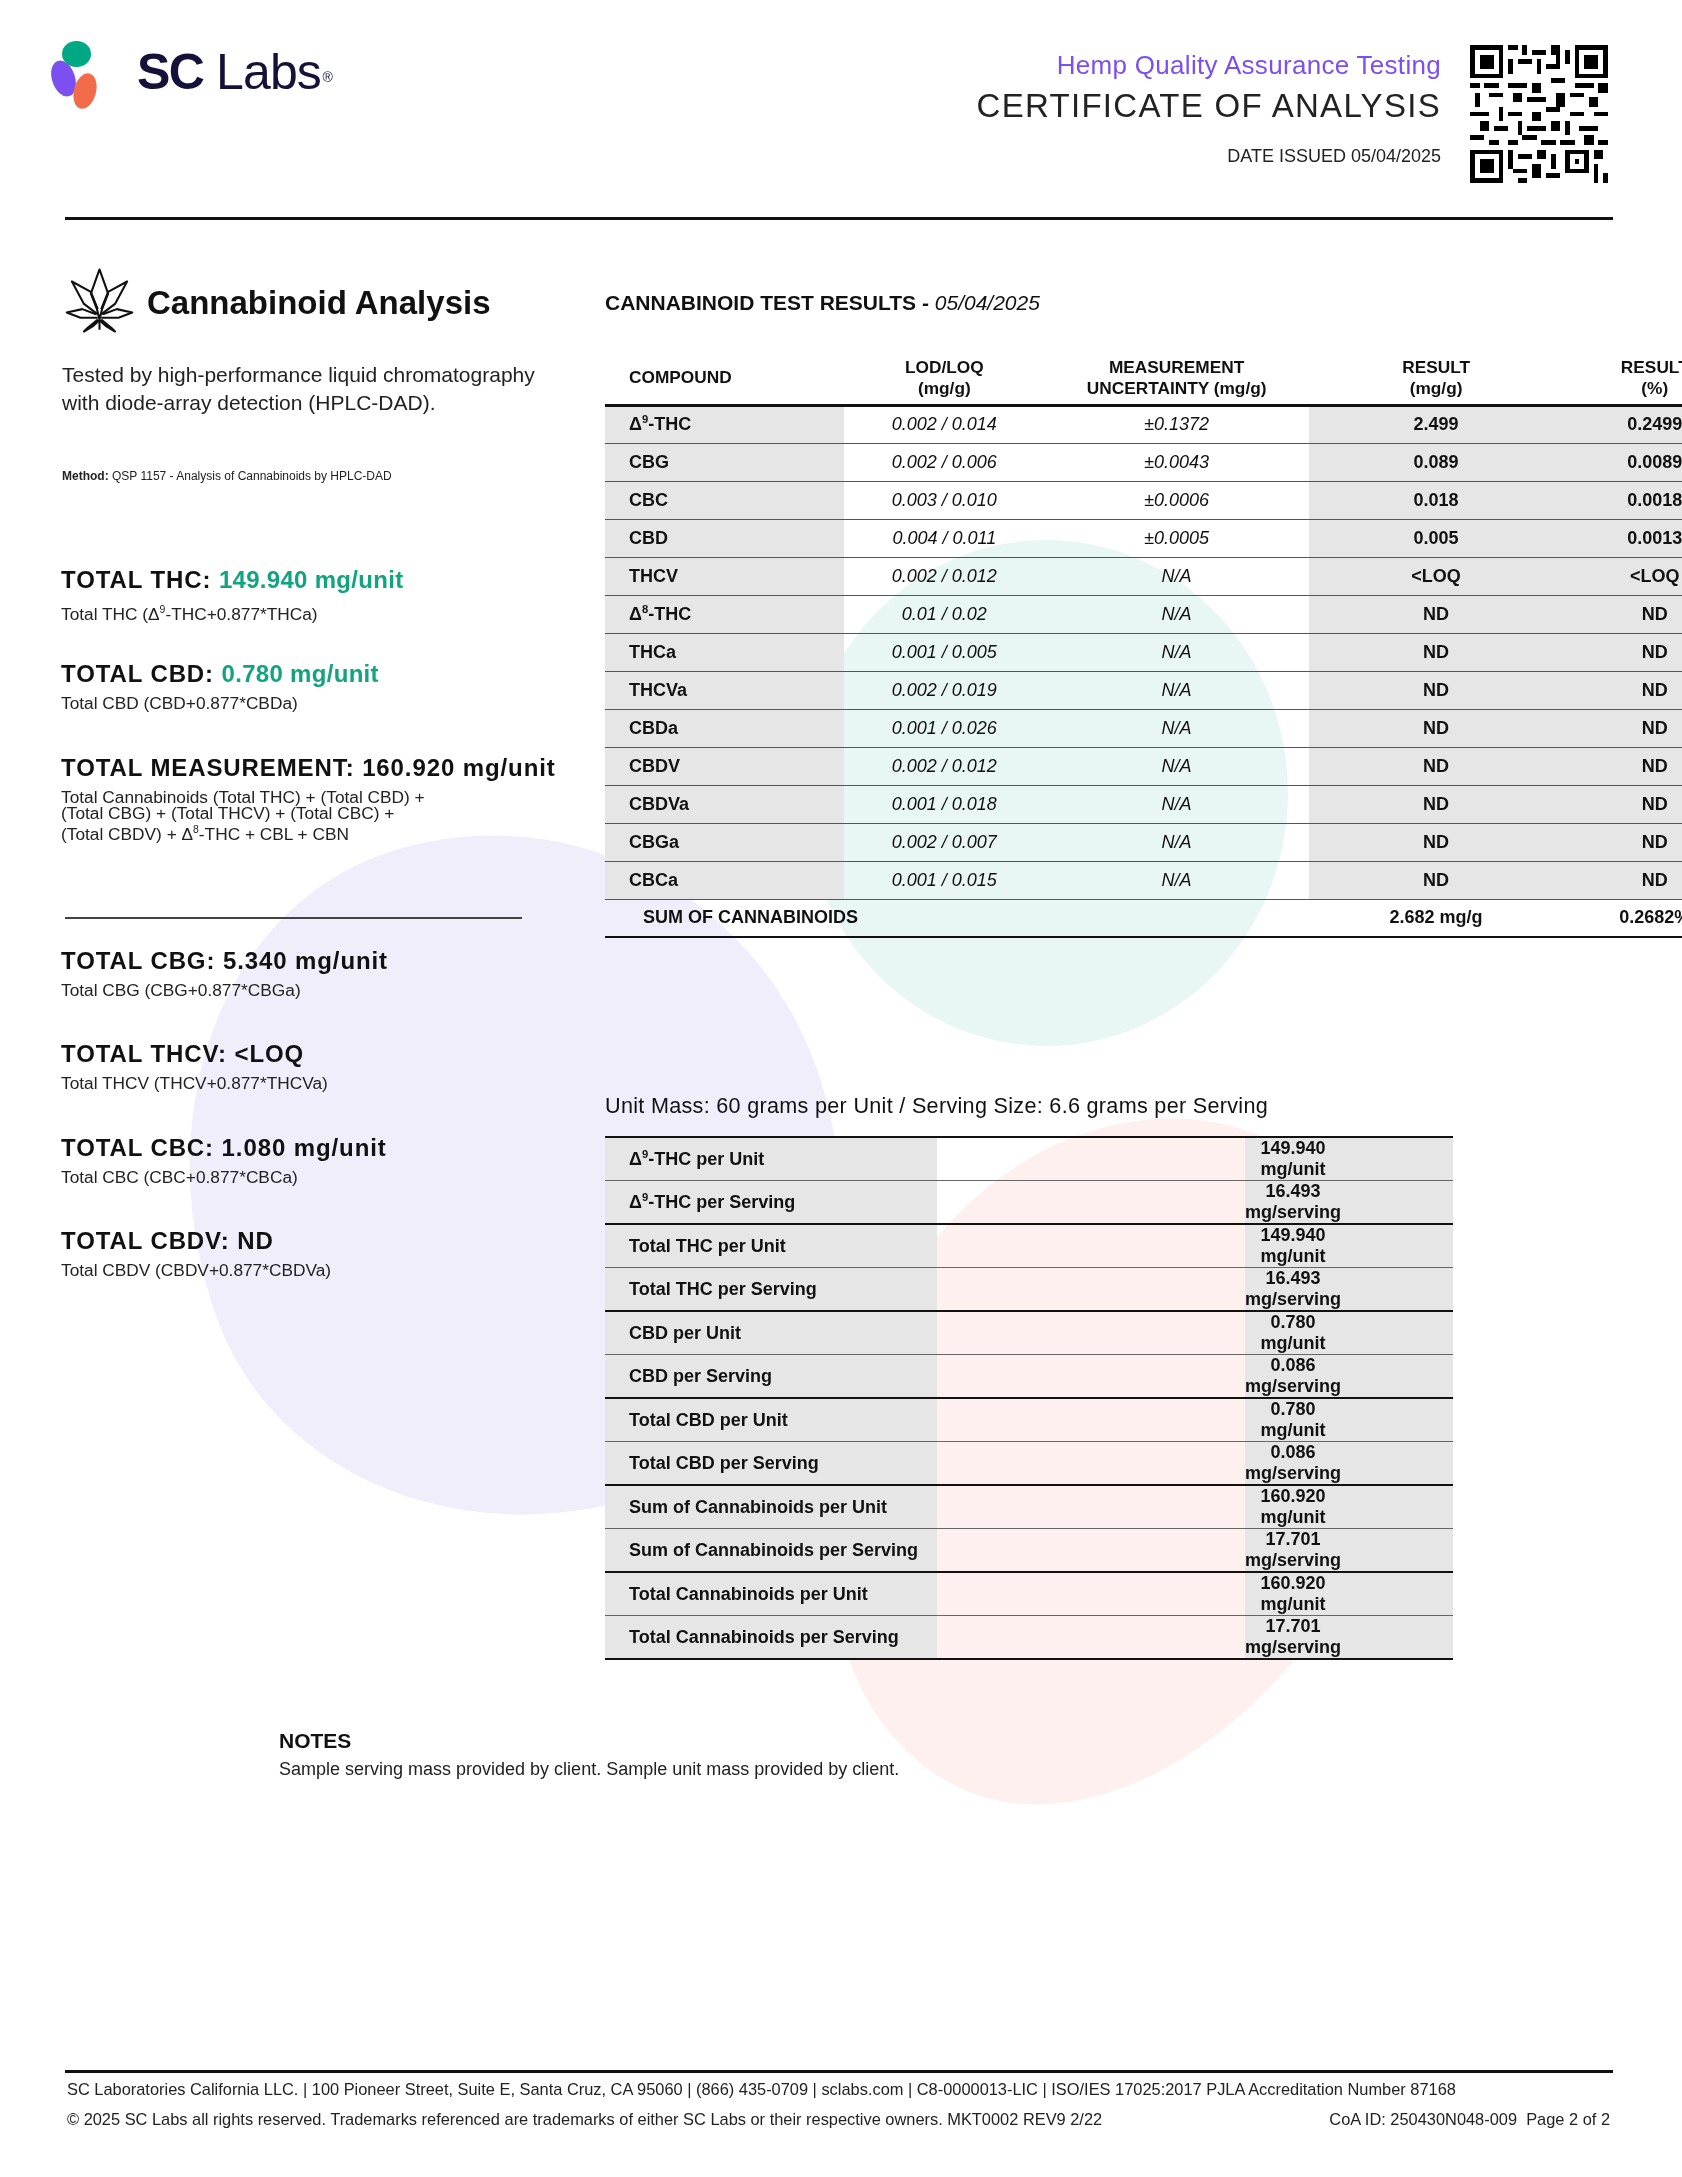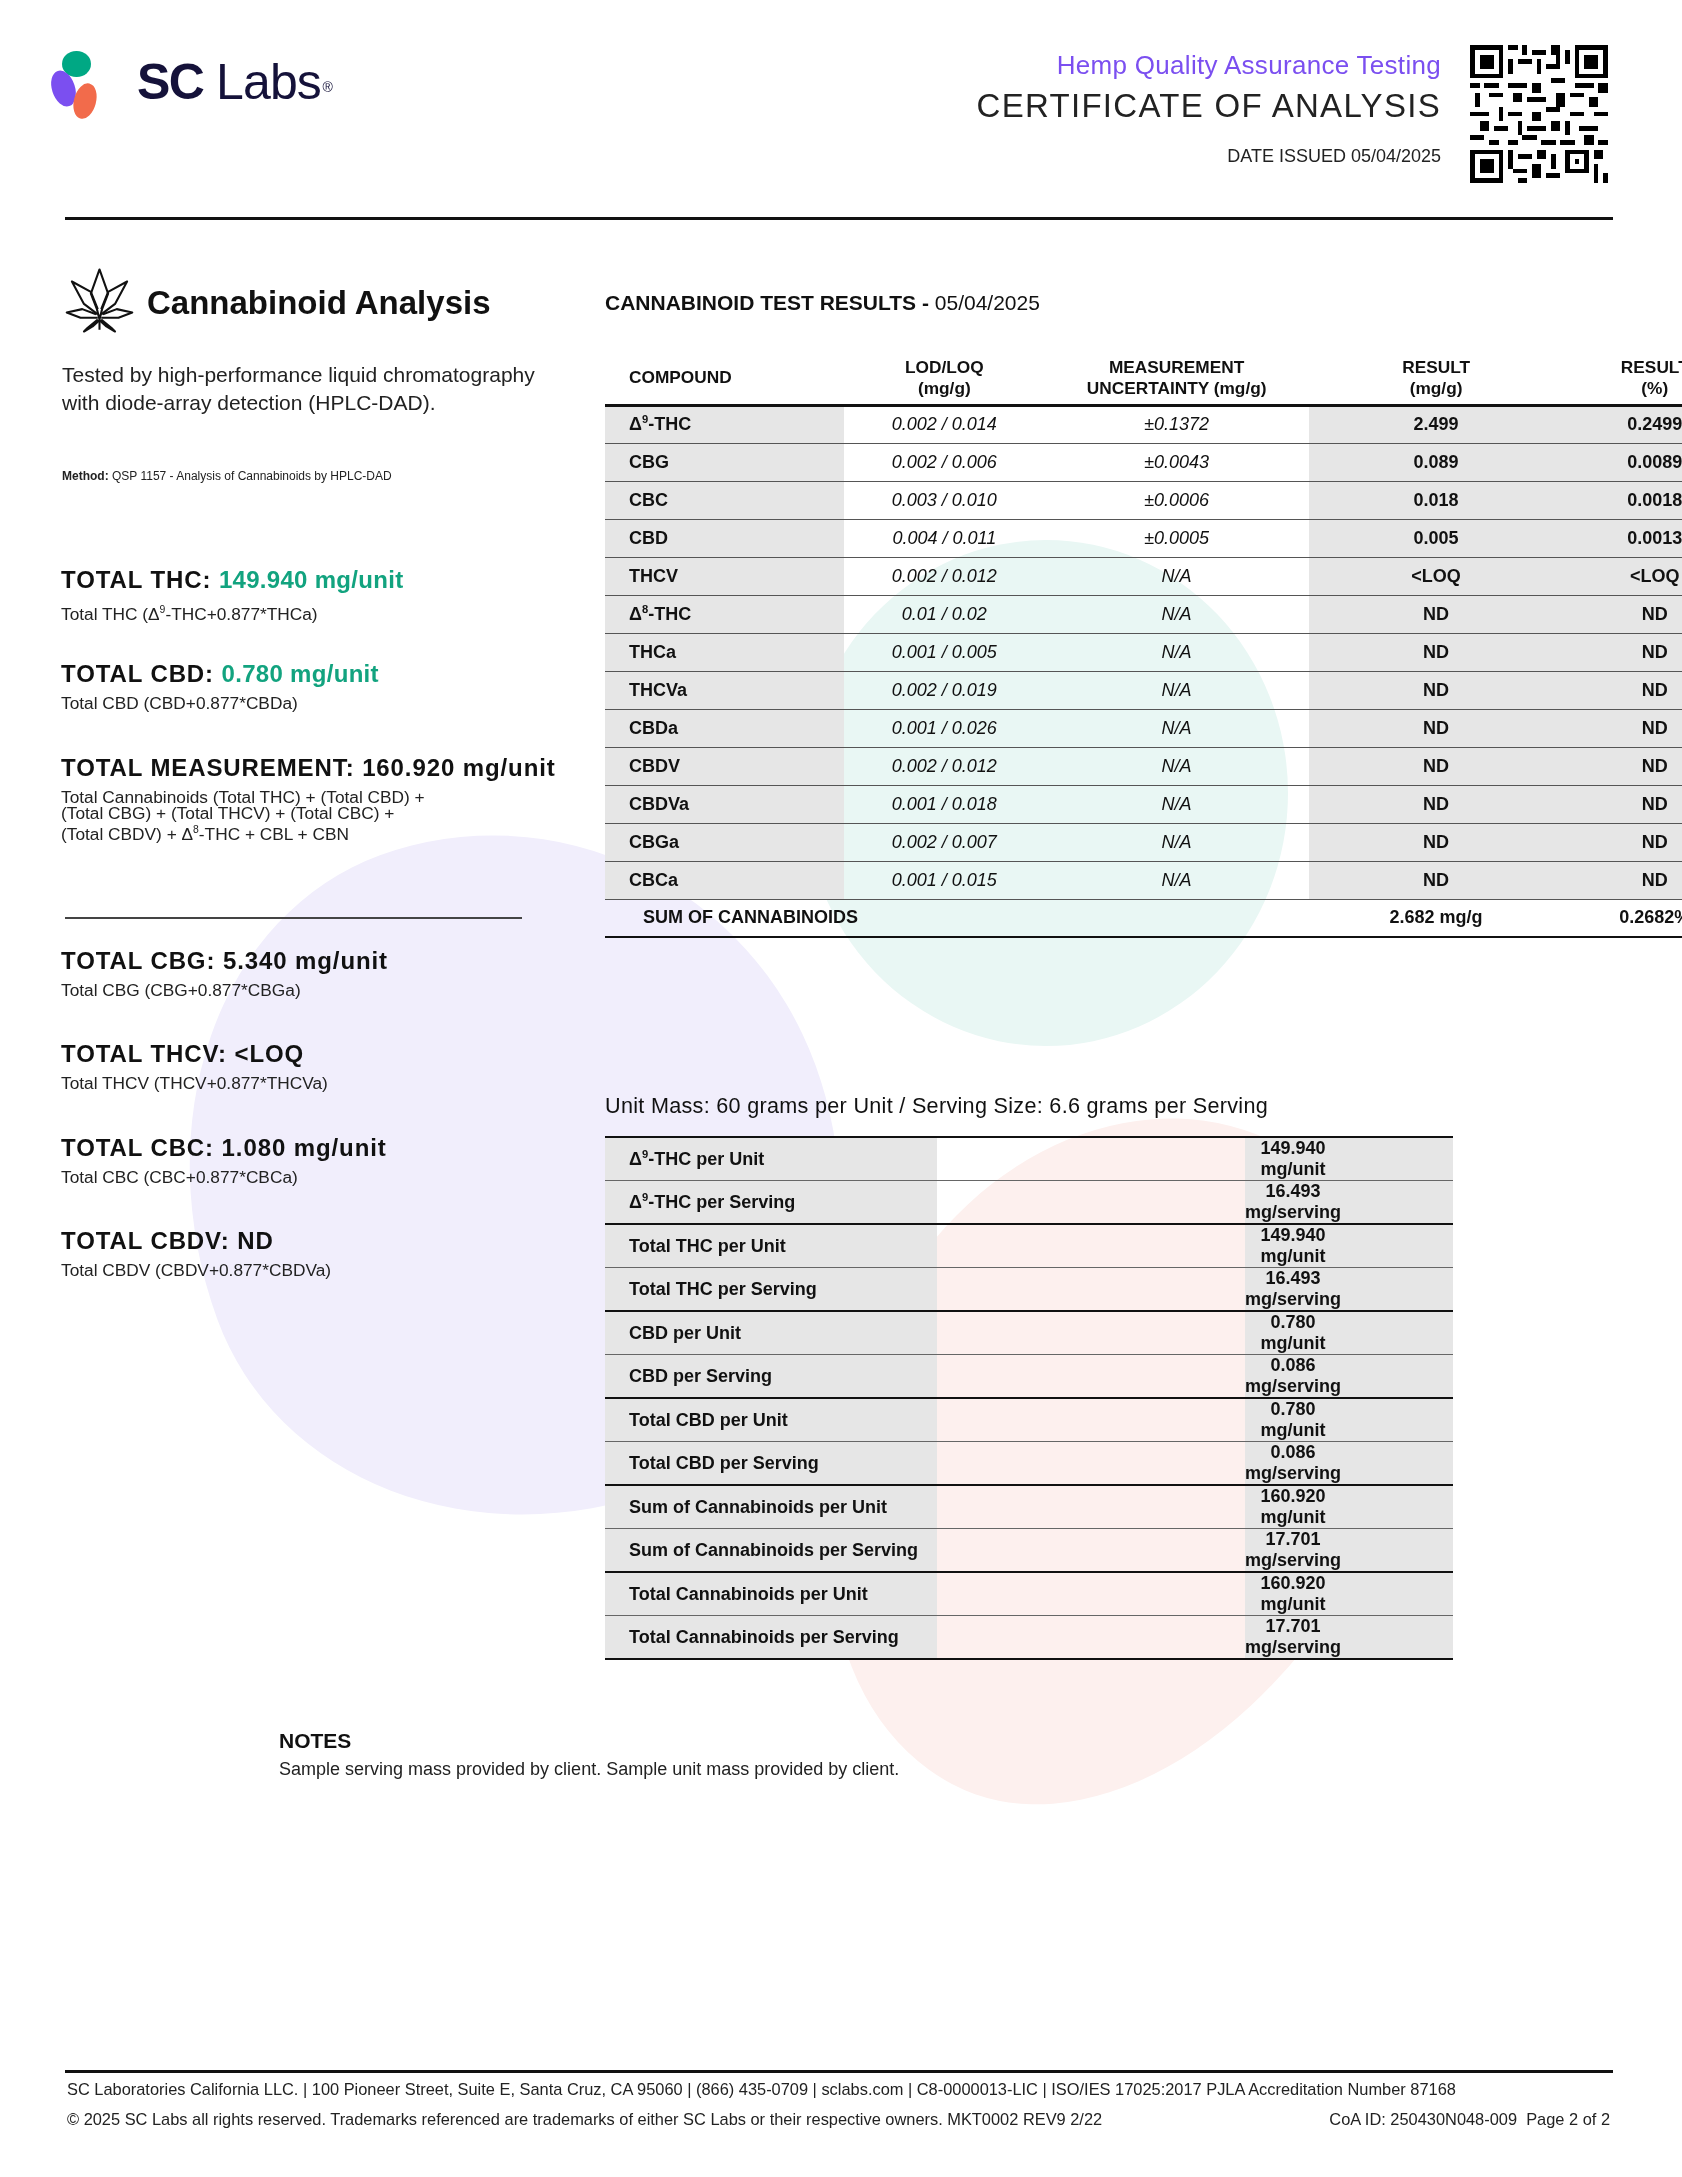--- a/index.html
+++ b/index.html
@@ -8,21 +8,21 @@
 
   
   .blob { position: absolute; border-radius: 50%; z-index: 0; }
   .blob-purple { left: 186px; top: 830px; width: 649px; height: 692px; background: #f1eefc; transform: rotate(-20deg); border-radius: 48% 52% 45% 55% / 55% 50% 50% 45%; }
   .blob-green { left: 804px; top: 540px; width: 484px; height: 506px; background: #e9f7f4; border-radius: 50%; }
   .blob-pink { left: 843px; top: 1103px; width: 536px; height: 718px; background: #fdf0ee; transform: rotate(28deg); border-radius: 50% 50% 48% 52% / 45% 45% 55% 55%; }
 
   .layer { position: absolute; z-index: 2; }
 
   
-  .logo { left: 52px; top: 48px; width: 311px; height: 78px; }
+  .logo { left: 52px; top: 38px; width: 311px; height: 78px; }
   .logo .dot { position: absolute; border-radius: 50%; }
   .dot-green { left: 10.4px; top: 2.6px; width: 28.5px; height: 26px; background: #00a884; border-radius: 52% 48% 50% 50%; }
   .dot-purple { left: 0px; top: 21.6px; width: 23px; height: 37px; background: #7b4ff0; transform: rotate(-18deg); }
   .dot-orange { left: 21.6px; top: 35px; width: 21.6px; height: 36px; background: #f26b4b; transform: rotate(15deg); }
   .logo-text { position: absolute; left: 85px; top: 7px; font-size: 50px; line-height: 54px; color: #15123a; letter-spacing: -0.9px; white-space: nowrap; }
   .logo-text b { font-weight: 700; letter-spacing: -1.7px; }
   .logo-text .reg { font-size: 14px; vertical-align: top; position: relative; top: 5.2px; margin-left: 1.7px; }
 
   .hdr-right { right: 242px; top: 48px; text-align: right; }
   .hdr-sub { font-size: 26px; color: #7b4ff0; line-height: 35px; letter-spacing: 0.3px; }
@@ -42,21 +42,21 @@
   .total { position: absolute; left: 61px; z-index: 2; }
   .total .t-head { font-size: 24px; font-weight: 700; color: #111; letter-spacing: 0.9px; white-space: nowrap; }
   .total .t-head .val-green { color: #12a37f; letter-spacing: 0.3px; }
   .total .t-sub { font-size: 17.3px; color: #222; margin-top: 7px; line-height: 17.3px; }
   .total .t-sub sup { font-size: 10.4px; }
   .mid-rule { left: 65px; top: 917px; width: 457px; height: 1.7px; background: #444; }
 
   
   .tbl-title { left: 605px; top: 291px; font-size: 21px; color: #111; }
   .tbl-title b { font-weight: 700; }
-  .tbl-title span.d { font-weight: 400; }
+  .tbl-title span.d { font-weight: 400; font-style: italic; }
 
   table { border-collapse: collapse; }
   .res-table { left: 605px; top: 353px; width: 1141px; font-size: 18px; }
   .res-table th { font-weight: 700; font-size: 17.3px; line-height: 21px; text-align: center; padding: 3.5px 0 5.2px; color: #111; }
   .res-table th.c-comp { text-align: left; padding-left: 24px; }
   .res-table thead tr { border-bottom: 3.5px solid #111; }
   .res-table tbody tr.r { border-bottom: 1.7px solid #555; height: 38px; }
   .res-table tbody tr.r:last-child { border-bottom: 3.5px solid #111; }
   .res-table td { padding: 0; text-align: center; color: #111; }
   .res-table td.c-comp { text-align: left; padding-left: 24px; background: #e6e6e6; font-weight: 600; width: 211px; }

